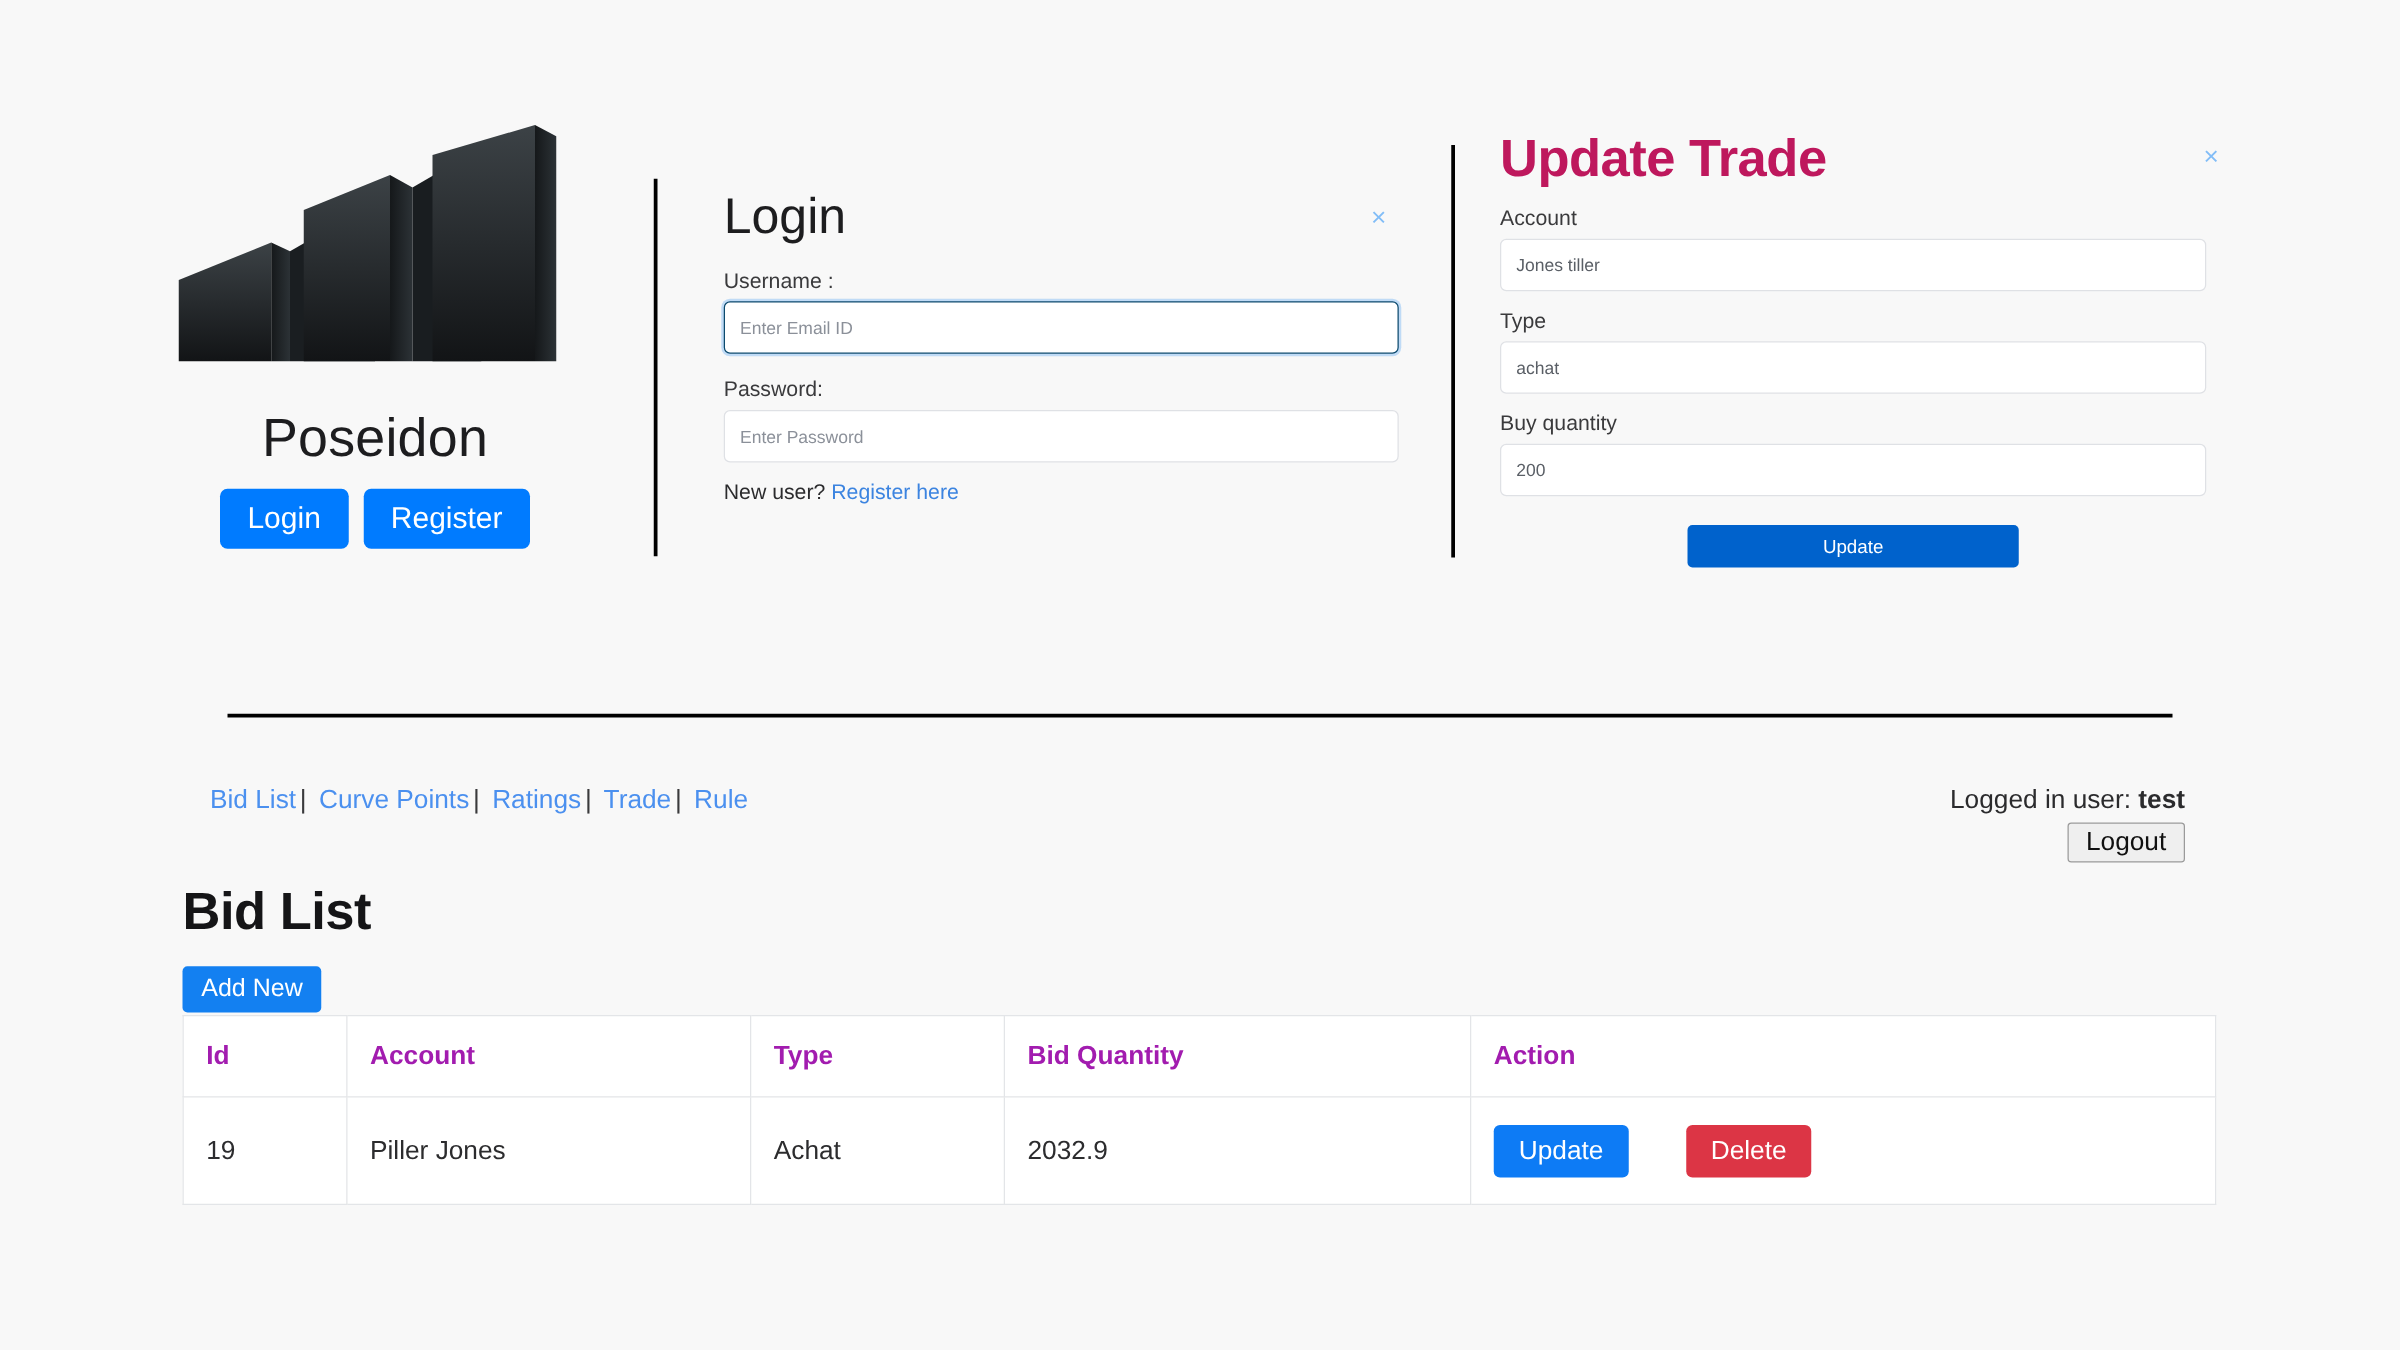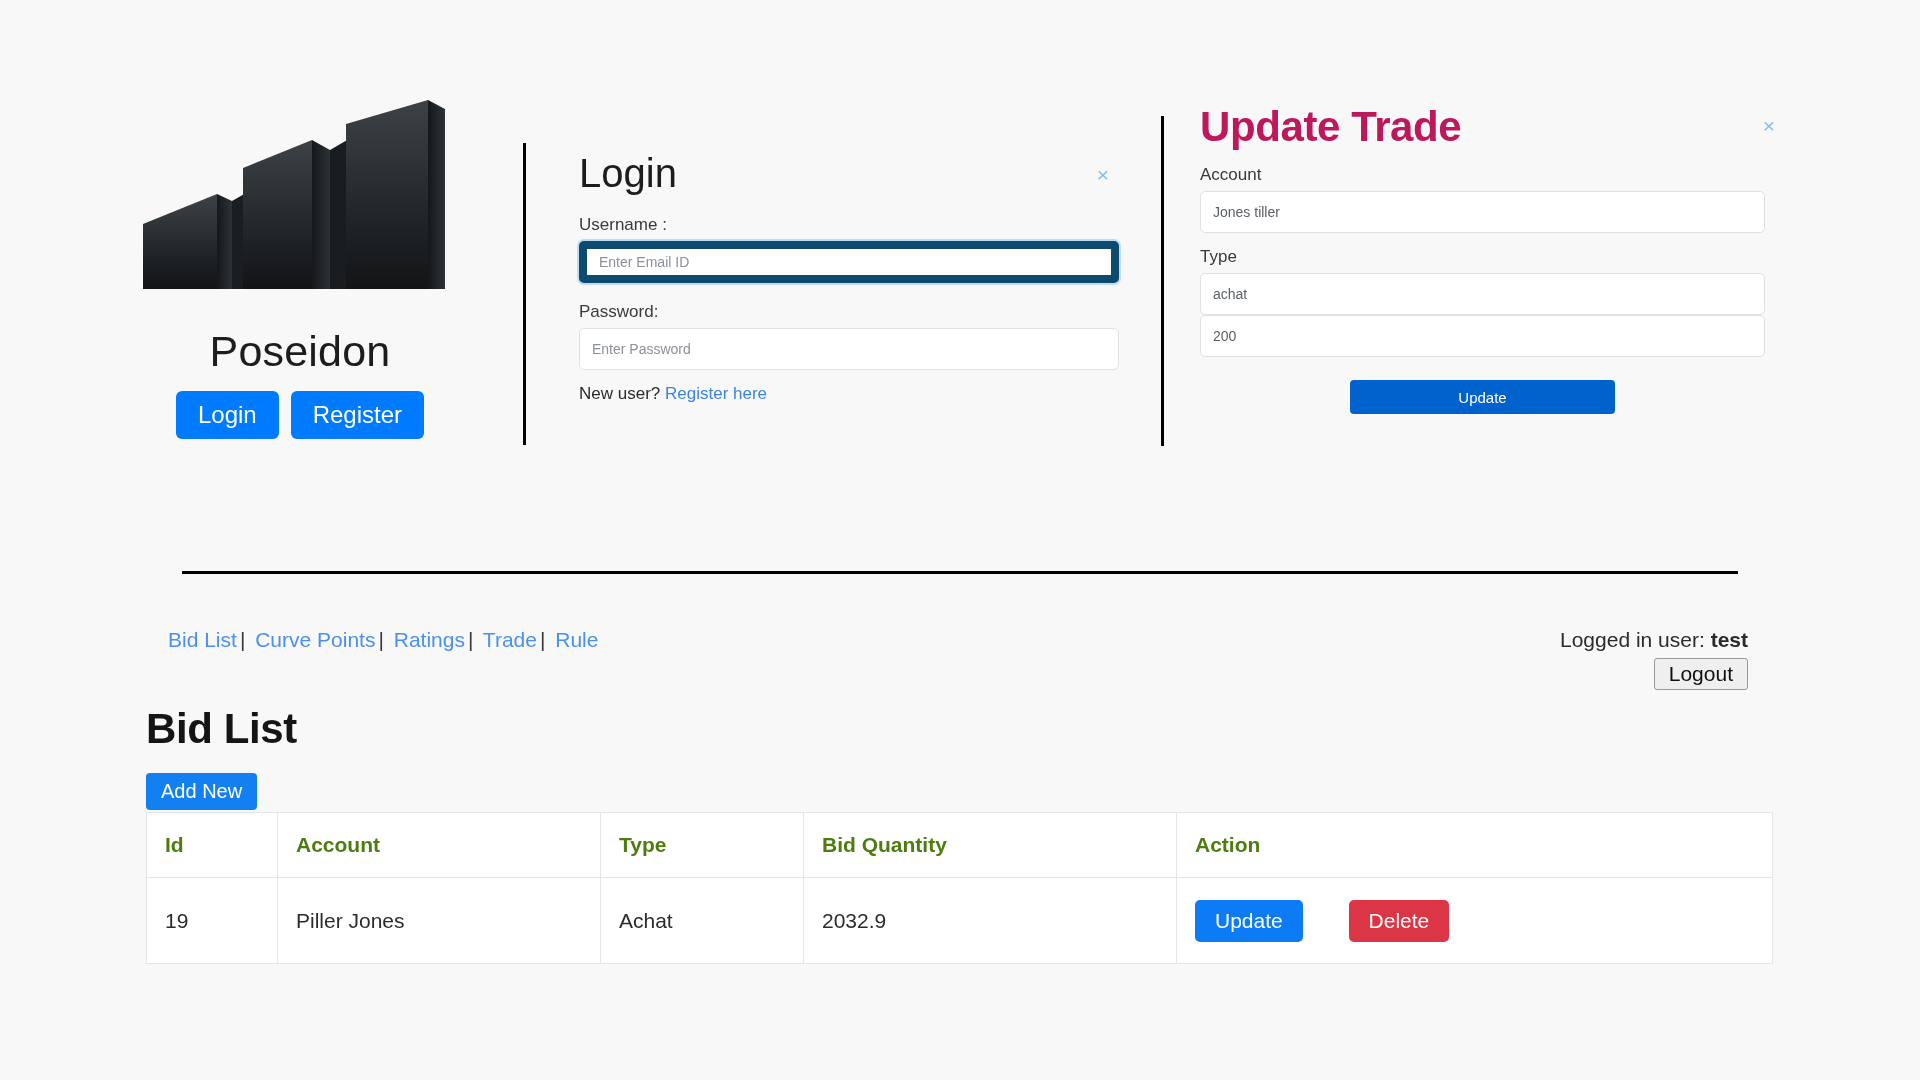--- a/index.html
+++ b/index.html
@@ -105,21 +105,21 @@
     border-radius: 5px;
     background: #ffffff;
     font-size: 14px;
     font-family: inherit;
     color: #5a5f66;
     padding: 0 12px;
     outline: none;
   }
   .text-input::placeholder { color: #8b9099; opacity: 1; }
   .text-input.focused {
-    border: 8px solid #0c4a6e;
+    border: 1px solid #0c4a6e;
     box-shadow: 0 0 0 2px rgba(125,185,245,0.45);
     color: #15803d;
     padding-left: 12px;
   }
   #login-submit {
     display: block;
     margin: 23px auto 0 auto;
     width: 250px;
     height: 34px;
     background: #007bff;
@@ -250,21 +250,21 @@
     border-collapse: collapse;
     background: #ffffff;
     table-layout: fixed;
   }
   #bid-table th, #bid-table td {
     border: 1px solid #e3e5e8;
     text-align: left;
     font-size: 21px;
     padding: 0 18px;
     vertical-align: middle;
-    color: #4d7c0f;
+    color: #a21caf;
   }
   #bid-table th { font-weight: 700; height: 65px; }
   #bid-table td { height: 86px; font-weight: 400; color: #2c2c2e; }
   #bid-table col.c-id { width: 131px; }
   #bid-table col.c-account { width: 323px; }
   #bid-table col.c-type { width: 203px; }
   #bid-table col.c-qty { width: 373px; }
   #bid-table col.c-action { width: 596px; }
 
   .row-btn {
@@ -339,20 +339,21 @@
   <div id="trade-panel">
     <h2 id="trade-title">Update Trade</h2>
     <button id="trade-close">×</button>
 
     <label class="trade-label">Account</label>
     <input class="text-input" type="text" value="Jones tiller" style="">
 
     <label class="trade-label">Type</label>
     <input class="text-input" type="text" value="achat" style="">
 
+    <label class="trade-label">Buy quantity</label>
     <input class="text-input" type="text" value="200" style="">
 
     <button id="trade-submit">Update</button>
   </div>
 </div>
 
 <div id="main-rule"></div>
 
 <div id="nav-bar">
   <a class="nav-link">Bid List</a><span class="nav-sep">|</span>

